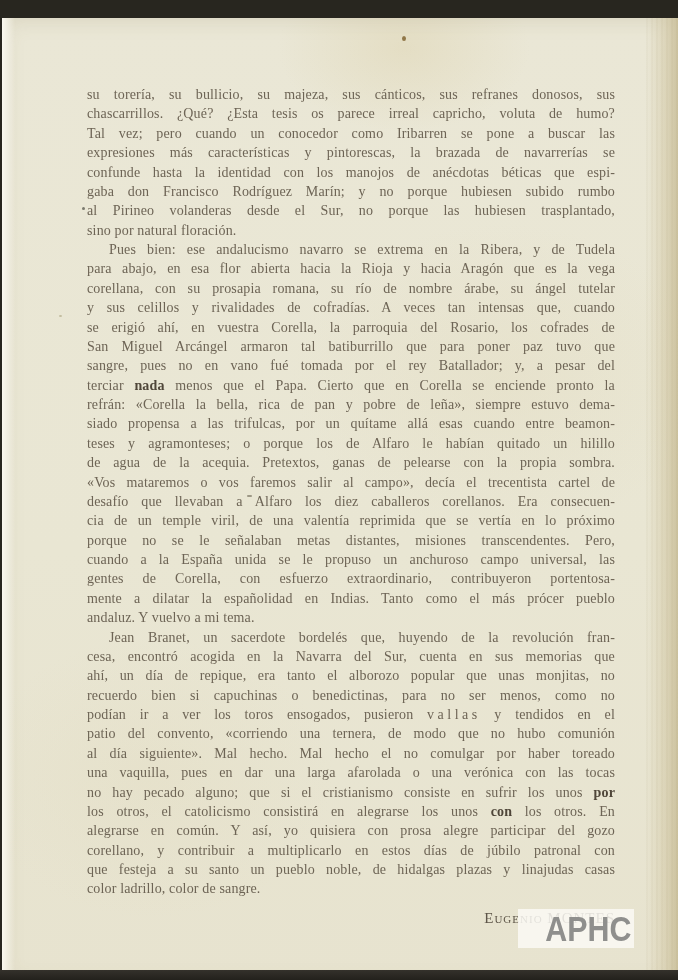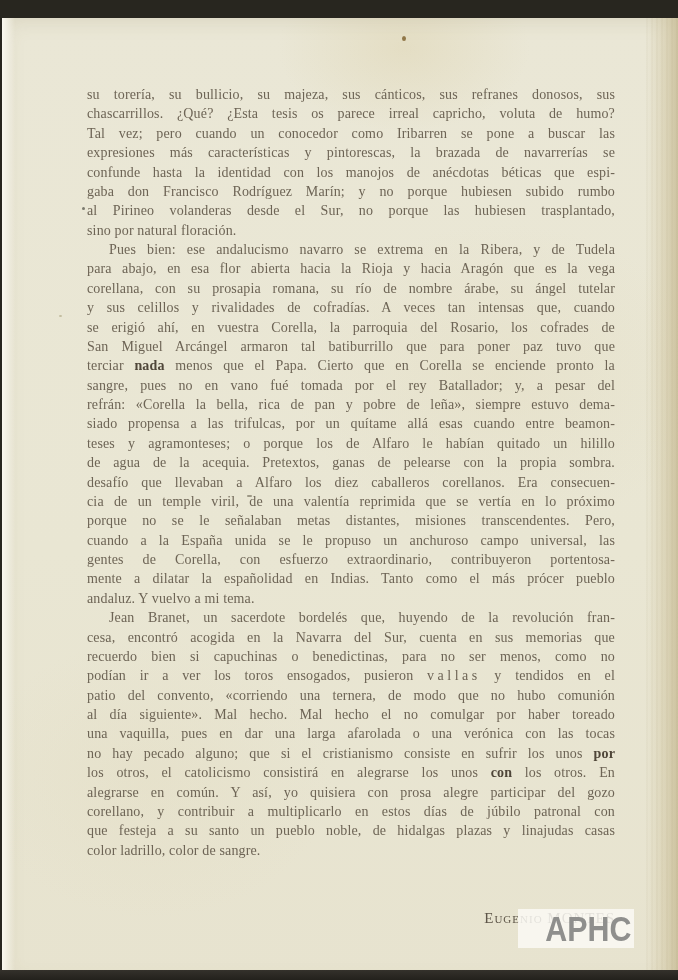--- a/index.html
+++ b/index.html
@@ -98,35 +98,37 @@
         <div class="line"><span>confunde hasta la identidad con los manojos de anécdotas béticas que espi-</span></div>
         <div class="line"><span>gaba don Francisco Rodríguez Marín; y no porque hubiesen subido rumbo</span></div>
         <div class="line"><span>al Pirineo volanderas desde el Sur, no porque las hubiesen trasplantado,</span></div>
         <div class="line last"><span>sino por natural floración.</span></div>
         <div class="line indent"><span>Pues bien: ese andalucismo navarro se extrema en la Ribera, y de Tudela</span></div>
         <div class="line"><span>para abajo, en esa flor abierta hacia la Rioja y hacia Aragón que es la vega</span></div>
         <div class="line"><span>corellana, con su prosapia romana, su río de nombre árabe, su ángel tutelar</span></div>
         <div class="line"><span>y sus celillos y rivalidades de cofradías. A veces tan intensas que, cuando</span></div>
         <div class="line"><span>se erigió ahí, en vuestra Corella, la parroquia del Rosario, los cofrades de</span></div>
         <div class="line"><span>San Miguel Arcángel armaron tal batiburrillo que para poner paz tuvo que</span></div>
+        <div class="line"><span>sangre, pues no en vano fué tomada por el rey Batallador; y, a pesar del</span></div>
         <div class="line"><span>terciar </span><span class="b">nada</span><span> menos que el Papa. Cierto que en Corella se enciende pronto la</span></div>
-        <div class="line"><span>sangre, pues no en vano fué tomada por el rey Batallador; y, a pesar del</span></div>
         <div class="line"><span>refrán: «Corella la bella, rica de pan y pobre de leña», siempre estuvo dema-</span></div>
         <div class="line"><span>siado propensa a las trifulcas, por un quítame allá esas cuando entre beamon-</span></div>
         <div class="line"><span>teses y agramonteses; o porque los de Alfaro le habían quitado un hilillo</span></div>
         <div class="line"><span>de agua de la acequia. Pretextos, ganas de pelearse con la propia sombra.</span></div>
+        <div class="line"><span>«Vos mataremos o vos faremos salir al campo», decía el trecentista cartel de</span></div>
         <div class="line"><span>desafío que llevaban a Alfaro los diez caballeros corellanos. Era consecuen-</span></div>
         <div class="line"><span>cia de un temple viril, de una valentía reprimida que se vertía en lo próximo</span></div>
         <div class="line"><span>porque no se le señalaban metas distantes, misiones transcendentes. Pero,</span></div>
         <div class="line"><span>cuando a la España unida se le propuso un anchuroso campo universal, las</span></div>
         <div class="line"><span>gentes de Corella, con esfuerzo extraordinario, contribuyeron portentosa-</span></div>
         <div class="line"><span>mente a dilatar la españolidad en Indias. Tanto como el más prócer pueblo</span></div>
         <div class="line last"><span>andaluz. Y vuelvo a mi tema.</span></div>
         <div class="line indent"><span>Jean Branet, un sacerdote bordelés que, huyendo de la revolución fran-</span></div>
         <div class="line"><span>cesa, encontró acogida en la Navarra del Sur, cuenta en sus memorias que</span></div>
+        <div class="line"><span>ahí, un día de repique, era tanto el alborozo popular que unas monjitas, no</span></div>
         <div class="line"><span>recuerdo bien si capuchinas o benedictinas, para no ser menos, como no</span></div>
         <div class="line"><span>podían ir a ver los toros ensogados, pusieron </span><span class="sp">vallas</span><span> y tendidos en el</span></div>
         <div class="line"><span>patio del convento, «corriendo una ternera, de modo que no hubo comunión</span></div>
         <div class="line"><span>al día siguiente». Mal hecho. Mal hecho el no comulgar por haber toreado</span></div>
         <div class="line"><span>una vaquilla, pues en dar una larga afarolada o una verónica con las tocas</span></div>
         <div class="line"><span>no hay pecado alguno; que si el cristianismo consiste en sufrir los unos </span><span class="b">por</span></div>
         <div class="line"><span>los otros, el catolicismo consistirá en alegrarse los unos </span><span class="b">con</span><span> los otros. En</span></div>
         <div class="line"><span>alegrarse en común. Y así, yo quisiera con prosa alegre participar del gozo</span></div>
         <div class="line"><span>corellano, y contribuir a multiplicarlo en estos días de júbilo patronal con</span></div>
         <div class="line"><span>que festeja a su santo un pueblo noble, de hidalgas plazas y linajudas casas</span></div>

